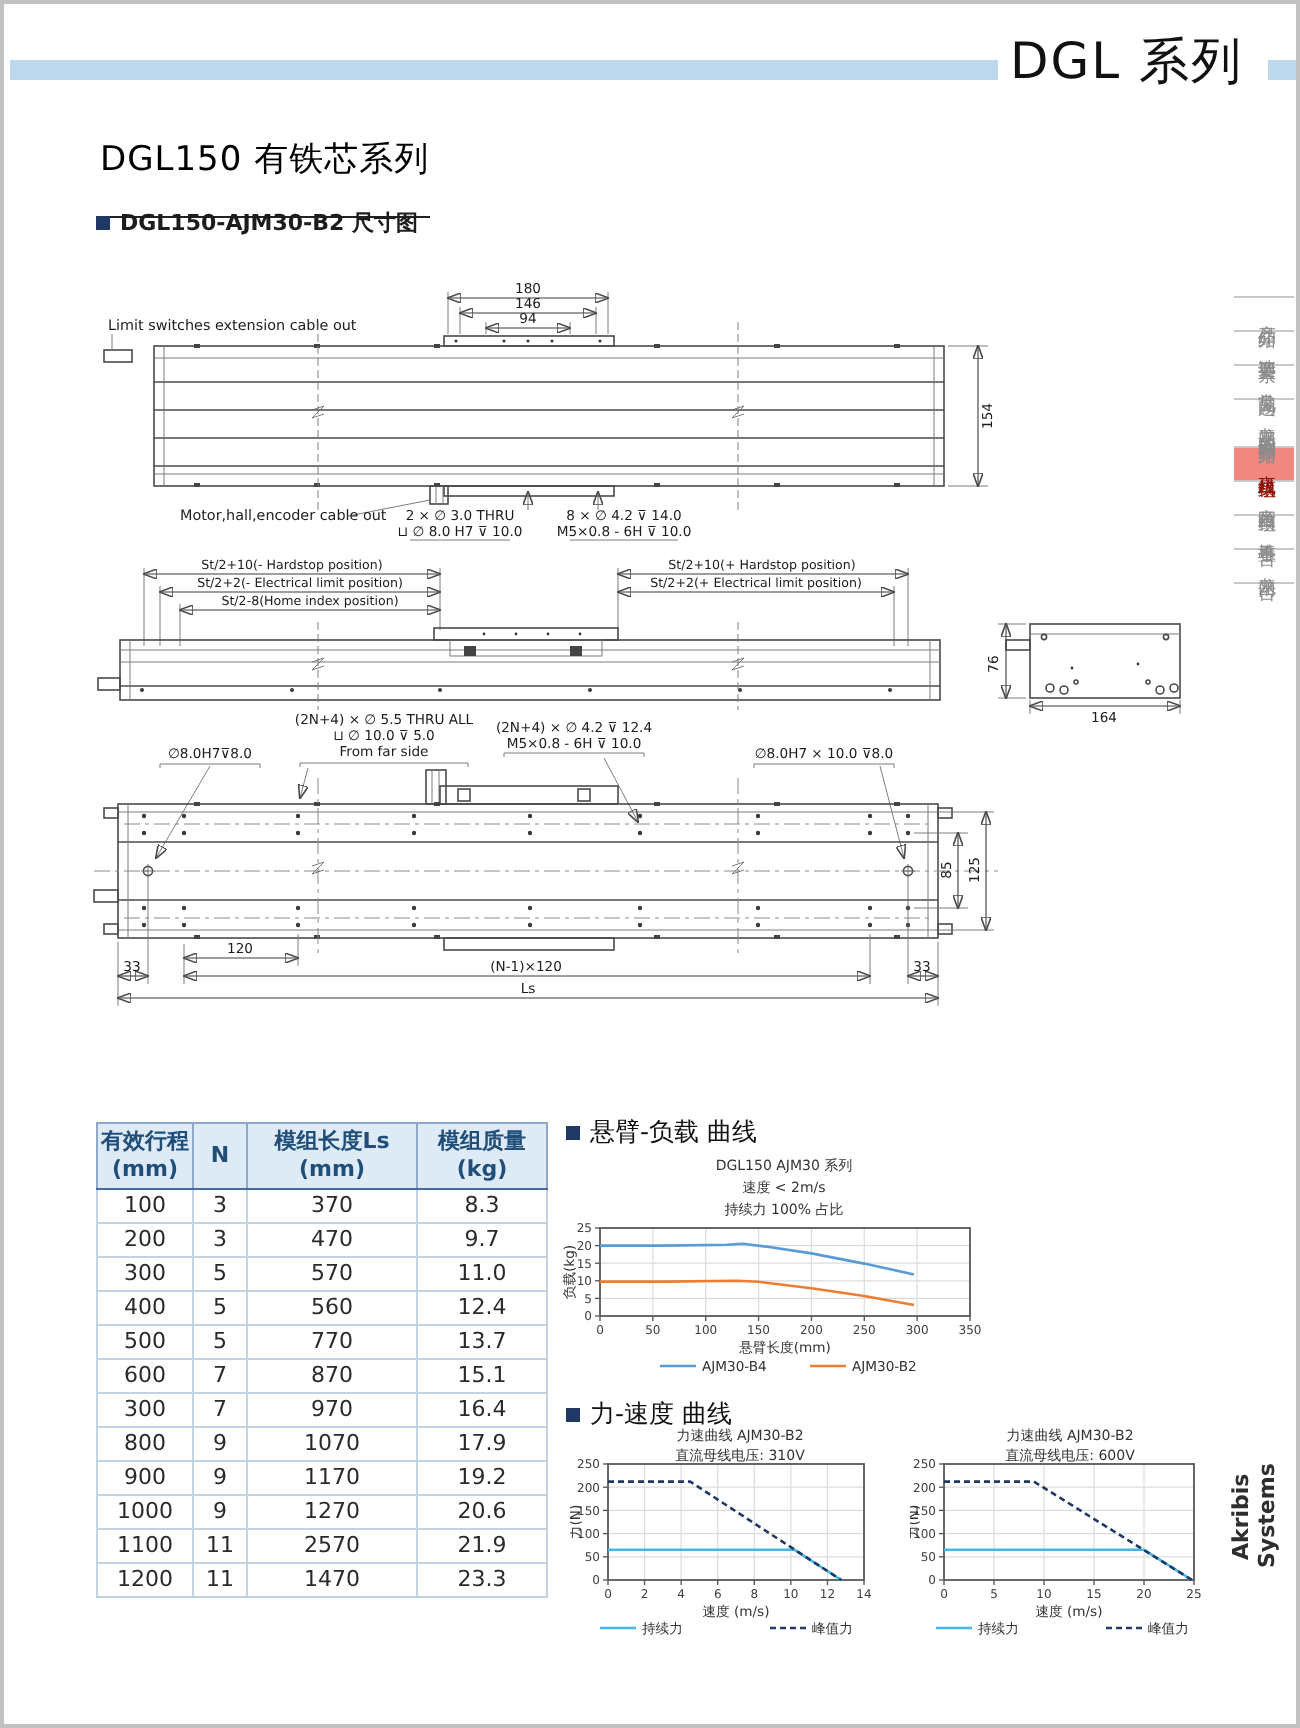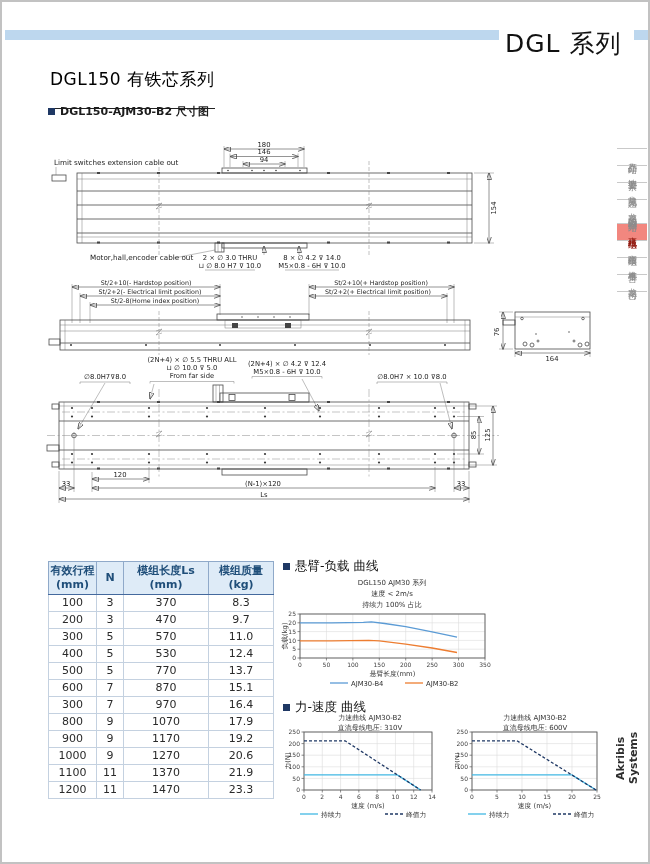--- a/index.html
+++ b/index.html
@@ -1,21 +1,21 @@
 <!DOCTYPE html>
 <html><head>
 <meta charset="utf-8">
 <style>
   html,body{margin:0;padding:0;background:#e8e8e8;}
   .page{position:relative;width:650px;height:864px;background:#fff;border:2px solid #c2c2c2;
         box-sizing:border-box;overflow:hidden;font-family:"DejaVu Sans",sans-serif;color:#1c1c1c;}
   .band{position:absolute;top:28px;height:10px;background:#BDD7EE;}
   .band-left{left:3px;width:494px;}
   .band-right{left:632px;width:14px;}
-  .series-title{position:absolute;left:503px;top:25px;font-size:25px;color:#111;letter-spacing:1px;}
+  .series-title{position:absolute;left:503px;top:12px;font-size:25px;color:#111;letter-spacing:1px;}
   .model-title{position:absolute;left:48px;top:66px;font-size:17px;color:#000;
                border-bottom:1.2px solid #222;padding-bottom:17px;letter-spacing:0.5px;}
   .sub-head{position:absolute;left:46px;top:102px;font-size:11px;font-weight:700;}
   .sq{display:inline-block;width:7px;height:7px;background:#1F3864;margin-right:5px;}
   .sec-title{position:absolute;font-size:12.5px;font-weight:400;color:#111;}
   svg.draw{position:absolute;left:0;top:125px;}
   svg.chart{position:absolute;}
   
   .draw line,.draw rect,.draw path,.draw circle,.draw polyline{stroke:#4a4a4a;fill:none;stroke-width:0.8;}
   .draw .thin{stroke-width:0.45;stroke:#6e6e6e;}
@@ -372,21 +372,21 @@
         </tr>
         <tr>
           <td>300</td>
           <td>5</td>
           <td>570</td>
           <td>11.0</td>
         </tr>
         <tr>
           <td>400</td>
           <td>5</td>
-          <td>530</td>
+          <td>560</td>
           <td>12.4</td>
         </tr>
         <tr>
           <td>500</td>
           <td>5</td>
           <td>770</td>
           <td>13.7</td>
         </tr>
         <tr>
           <td>600</td>
@@ -414,21 +414,21 @@
         </tr>
         <tr>
           <td>1000</td>
           <td>9</td>
           <td>1270</td>
           <td>20.6</td>
         </tr>
         <tr>
           <td>1100</td>
           <td>11</td>
-          <td>1370</td>
+          <td>2570</td>
           <td>21.9</td>
         </tr>
         <tr>
           <td>1200</td>
           <td>11</td>
           <td>1470</td>
           <td>23.3</td>
         </tr>
       </tbody>
   </table>

